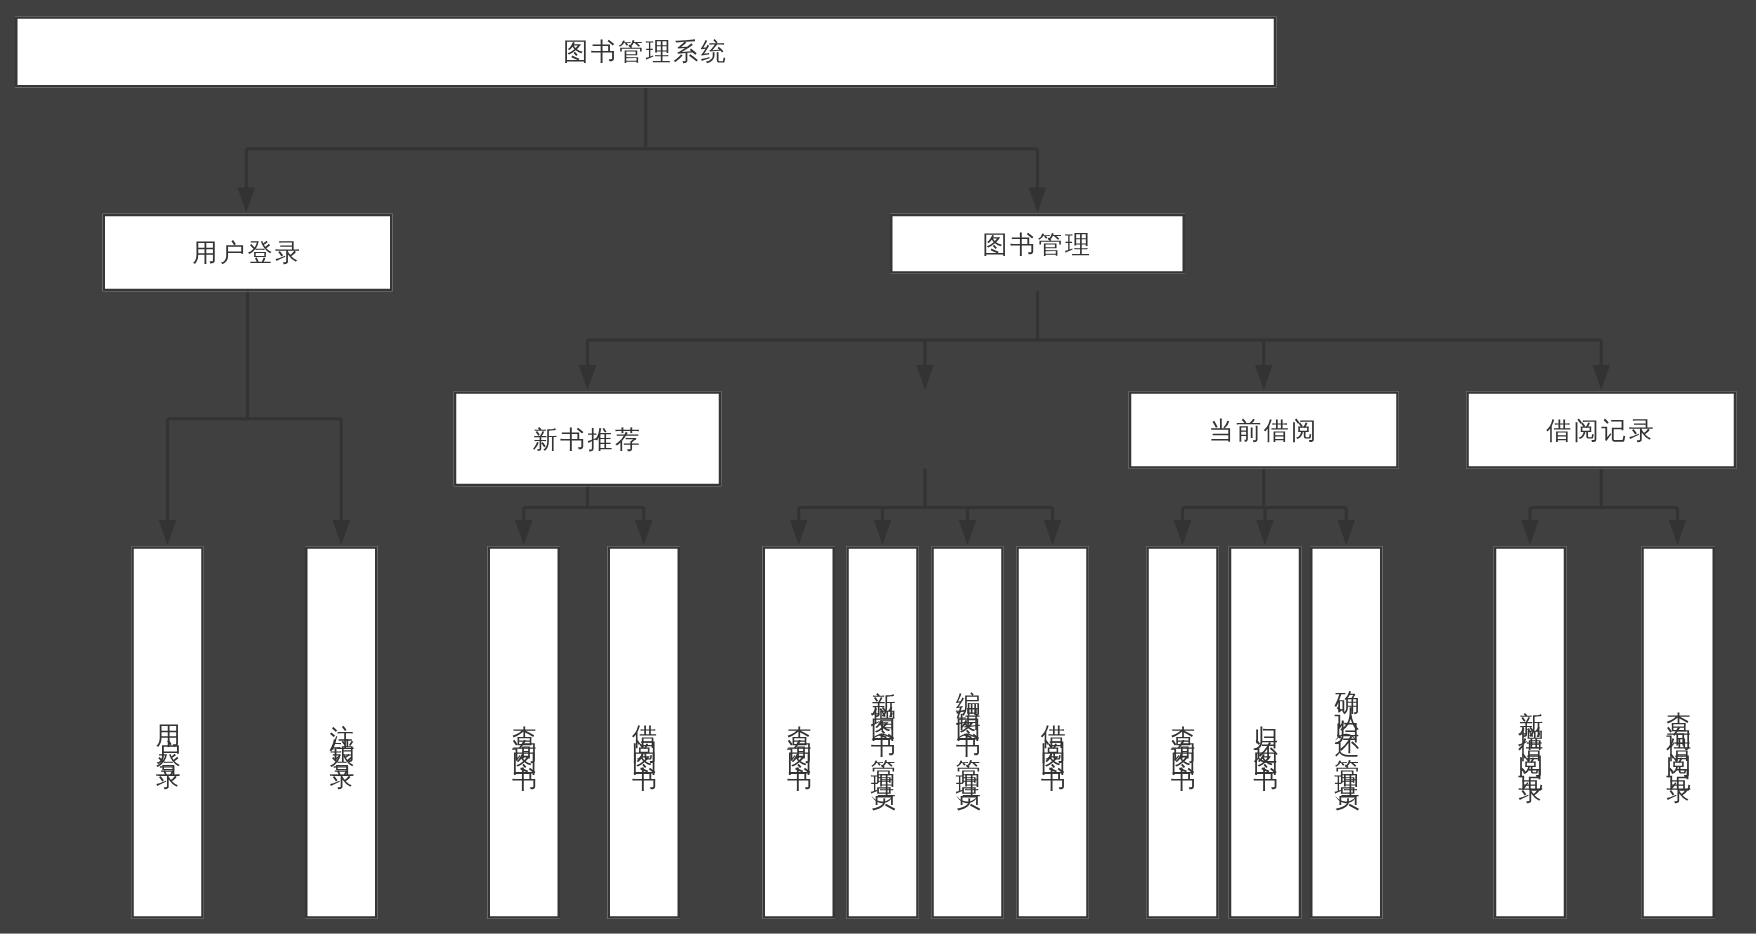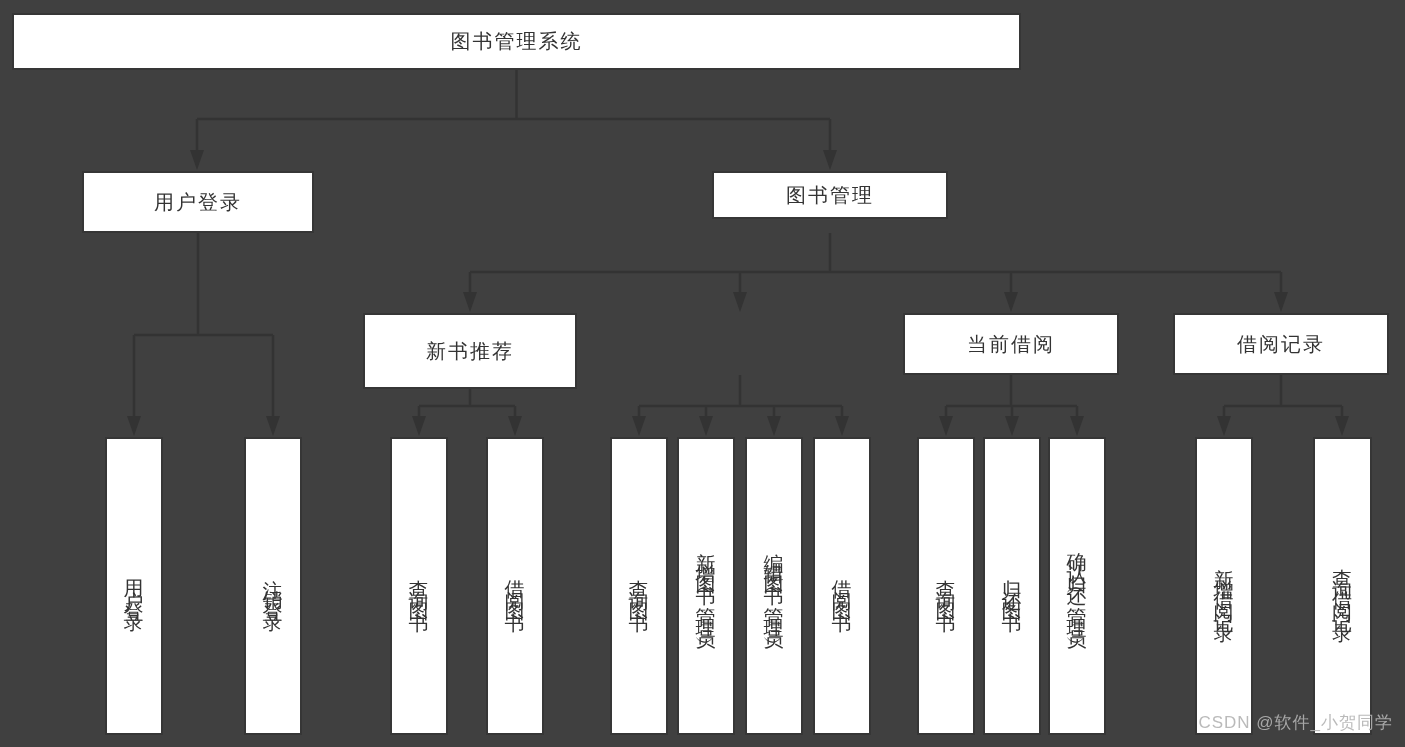--- a/index.html
+++ b/index.html
@@ -156,15 +156,14 @@
     <span>确认归还（管理员）</span>
   </div>
 
   <div class="box v" style="left:1195px; top:437px; width:58px; height:298px">
     <span>新增借阅记录</span>
   </div>
   <div class="box v" style="left:1313px; top:437px; width:59px; height:298px">
     <span>查询借阅记录</span>
   </div>
 
-  <div class="watermark">CSDN @软件_小贺同学</div>
 
 </div>
 
 </body></html>

